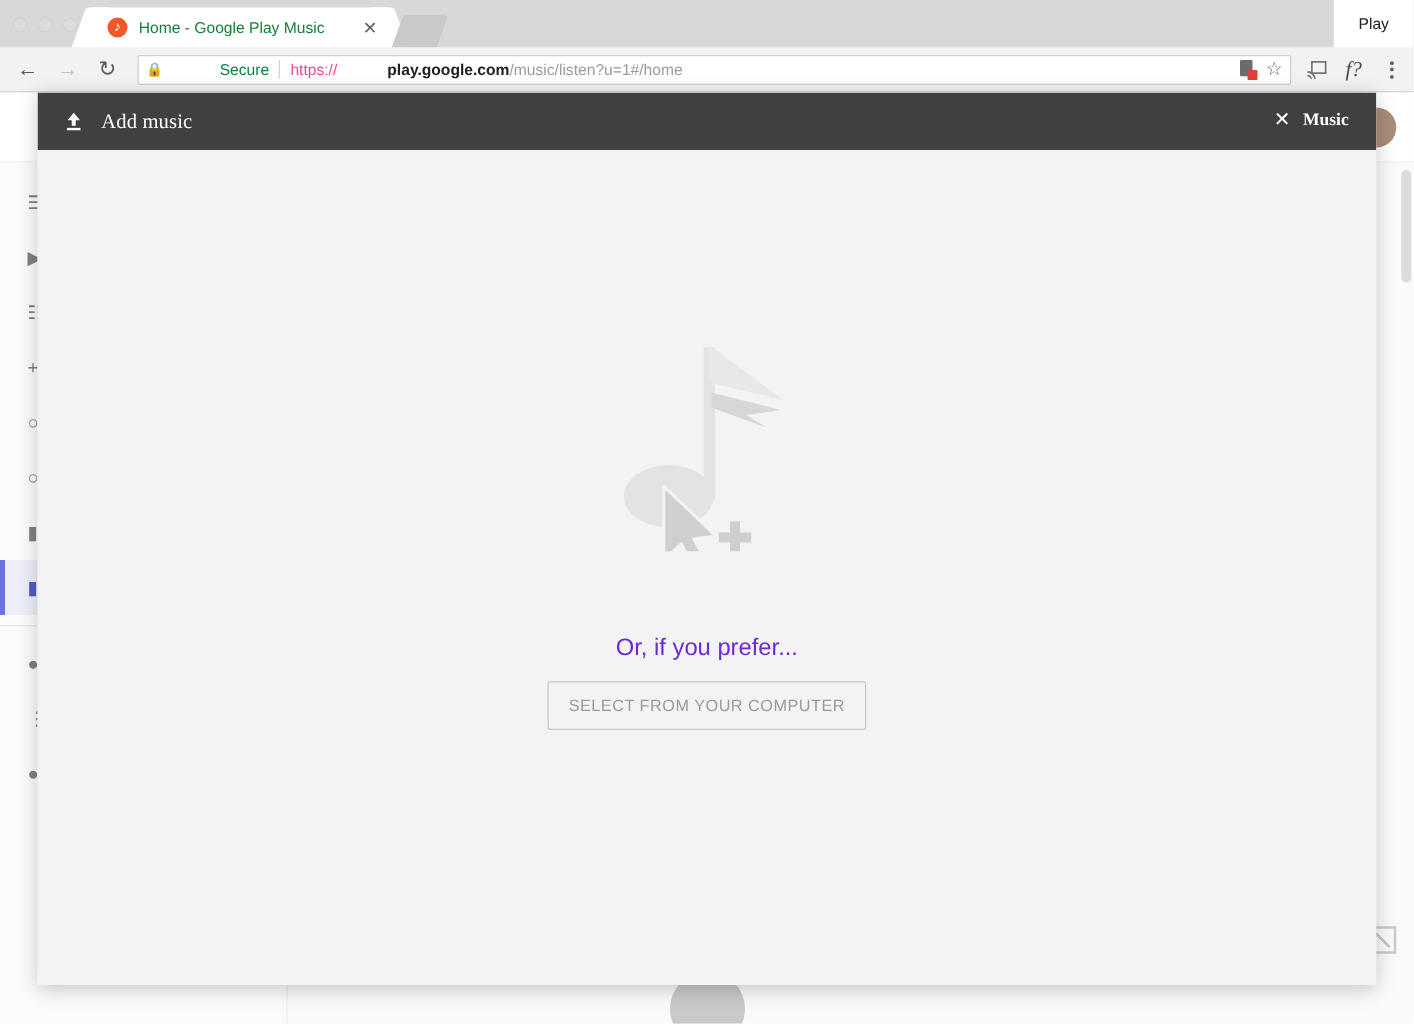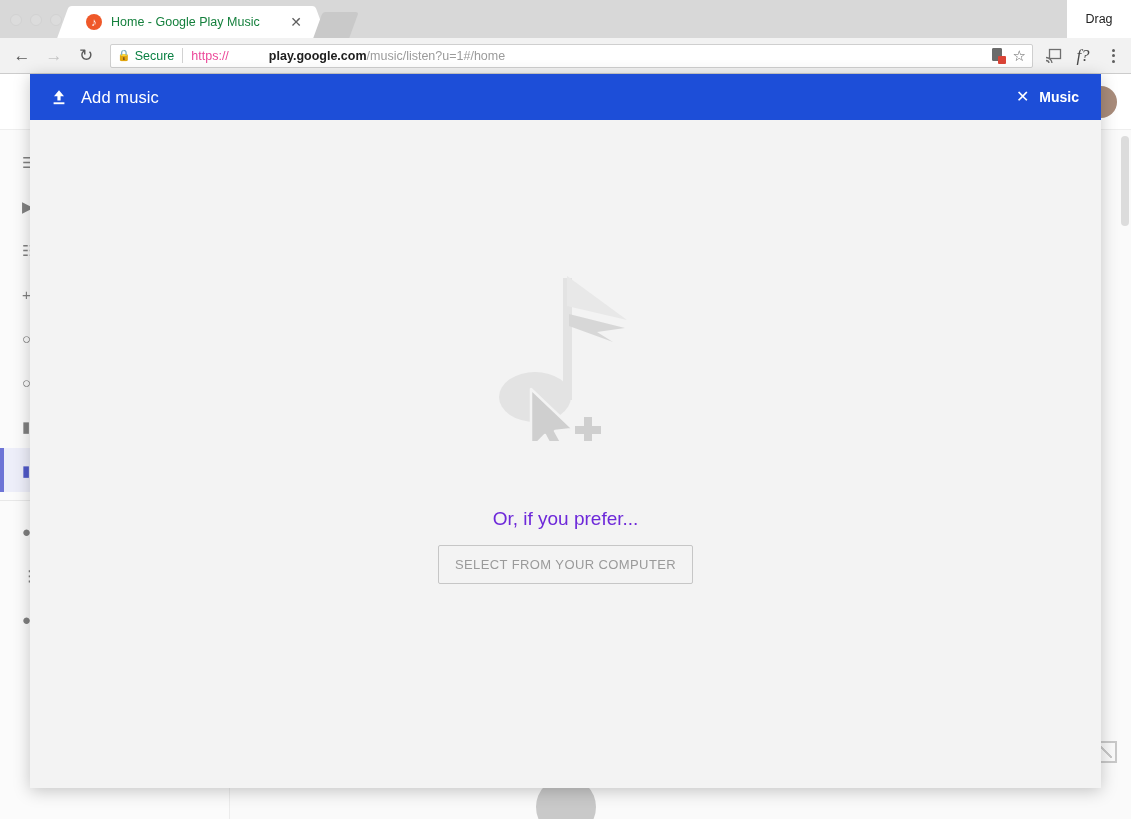--- a/index.html
+++ b/index.html
@@ -69,21 +69,21 @@
   .nav-ico.disabled { color: #c4c4c4; }
   .nav-ico:first-child { margin-left: 6px; }
 
   .omnibox {
     flex: 1; height: 24px; margin: 0 6px 0 8px; background: #fff;
     border: 1px solid #cfcfcf; border-radius: 2px;
     display: flex; align-items: center; padding: 0 6px;
     font-size: 12.5px; overflow: hidden;
   }
   .lock { color: #0b8043; font-size: 11px; margin-right: 4px; }
-  .secure-word { color: #0b8043; font-size: 12.5px; }
+  .secure-word { color: #0b8043; font-size: 12.5px; margin-left: 41px; }
   .omni-sep { width: 1px; height: 15px; background: #d2d2d2; margin: 0 8px; }
   .url { white-space: nowrap; color: #9b9b9b; }
   .url b { color: #202020; font-weight: 700; margin-left: 40px; }
   .url .scheme { color: #ec4899; }
   .omni-right { margin-left: auto; display: flex; align-items: center; gap: 8px; padding-left: 8px; }
   .cookie-ico { position: relative; width: 15px; height: 15px; }
   .cookie-ico .pg { position: absolute; left: 2px; top: 0; width: 10px; height: 13px; border: 1.6px solid #6b6b6b; border-radius: 1px; background: #6b6b6b; }
   .cookie-ico .bd { position: absolute; right: -1px; bottom: -1px; width: 8px; height: 8px; background: #db4437; border-radius: 1px; }
   .star { color: #5f5f5f; font-size: 15px; line-height: 1; }
   .tb-right { display: flex; align-items: center; gap: 2px; padding-right: 4px; }
@@ -142,22 +142,22 @@
   }
 
   
   .modal {
     position: absolute; left: 30px; top: 74px; width: 1071px; height: 714px;
     background: #f3f3f3;
     box-shadow: 0 3px 16px rgba(0,0,0,0.22);
     display: flex; flex-direction: column; overflow: hidden;
   }
   .modal-header {
-    height: 46px; background: #1d4ed8; flex: 0 0 46px;
-    display: flex; align-items: center; padding: 0 22px 0 20px; color: #fff;
+    height: 46px; background: #404040; flex: 0 0 46px;
+    display: flex; align-items: center; padding: 0 22px 0 20px; color: #fff; font-family: Liberation Serif, serif;
   }
   .upload-ico { width: 18px; height: 18px; margin-right: 13px; flex: 0 0 18px; }
   .modal-title { font-size: 16.5px; font-weight: 500; letter-spacing: .1px; }
   .modal-close {
     margin-left: auto; display: flex; align-items: center; gap: 10px;
     font-size: 14px; font-weight: 700; color: #fff;
   }
   .close-x { font-size: 16px; font-weight: 400; line-height: 1; }
 
   .modal-body {
@@ -191,21 +191,21 @@
       <span class="light"></span>
     </div>
 
     <div class="tab">
       <span class="favicon">♪</span>
       <span class="tab-title">Home - Google Play Music</span>
       <span class="tab-close">✕</span>
     </div>
     <div class="tab-ghost"></div>
 
-    <div class="next-btn">Drag</div>
+    <div class="next-btn">Play</div>
   </div>
 
   <div class="toolbar">
     <span class="nav-ico">←</span>
     <span class="nav-ico disabled">→</span>
     <span class="nav-ico">↻</span>
 
     <div class="omnibox">
       <span class="lock">🔒</span>
       <span class="secure-word">Secure</span>

